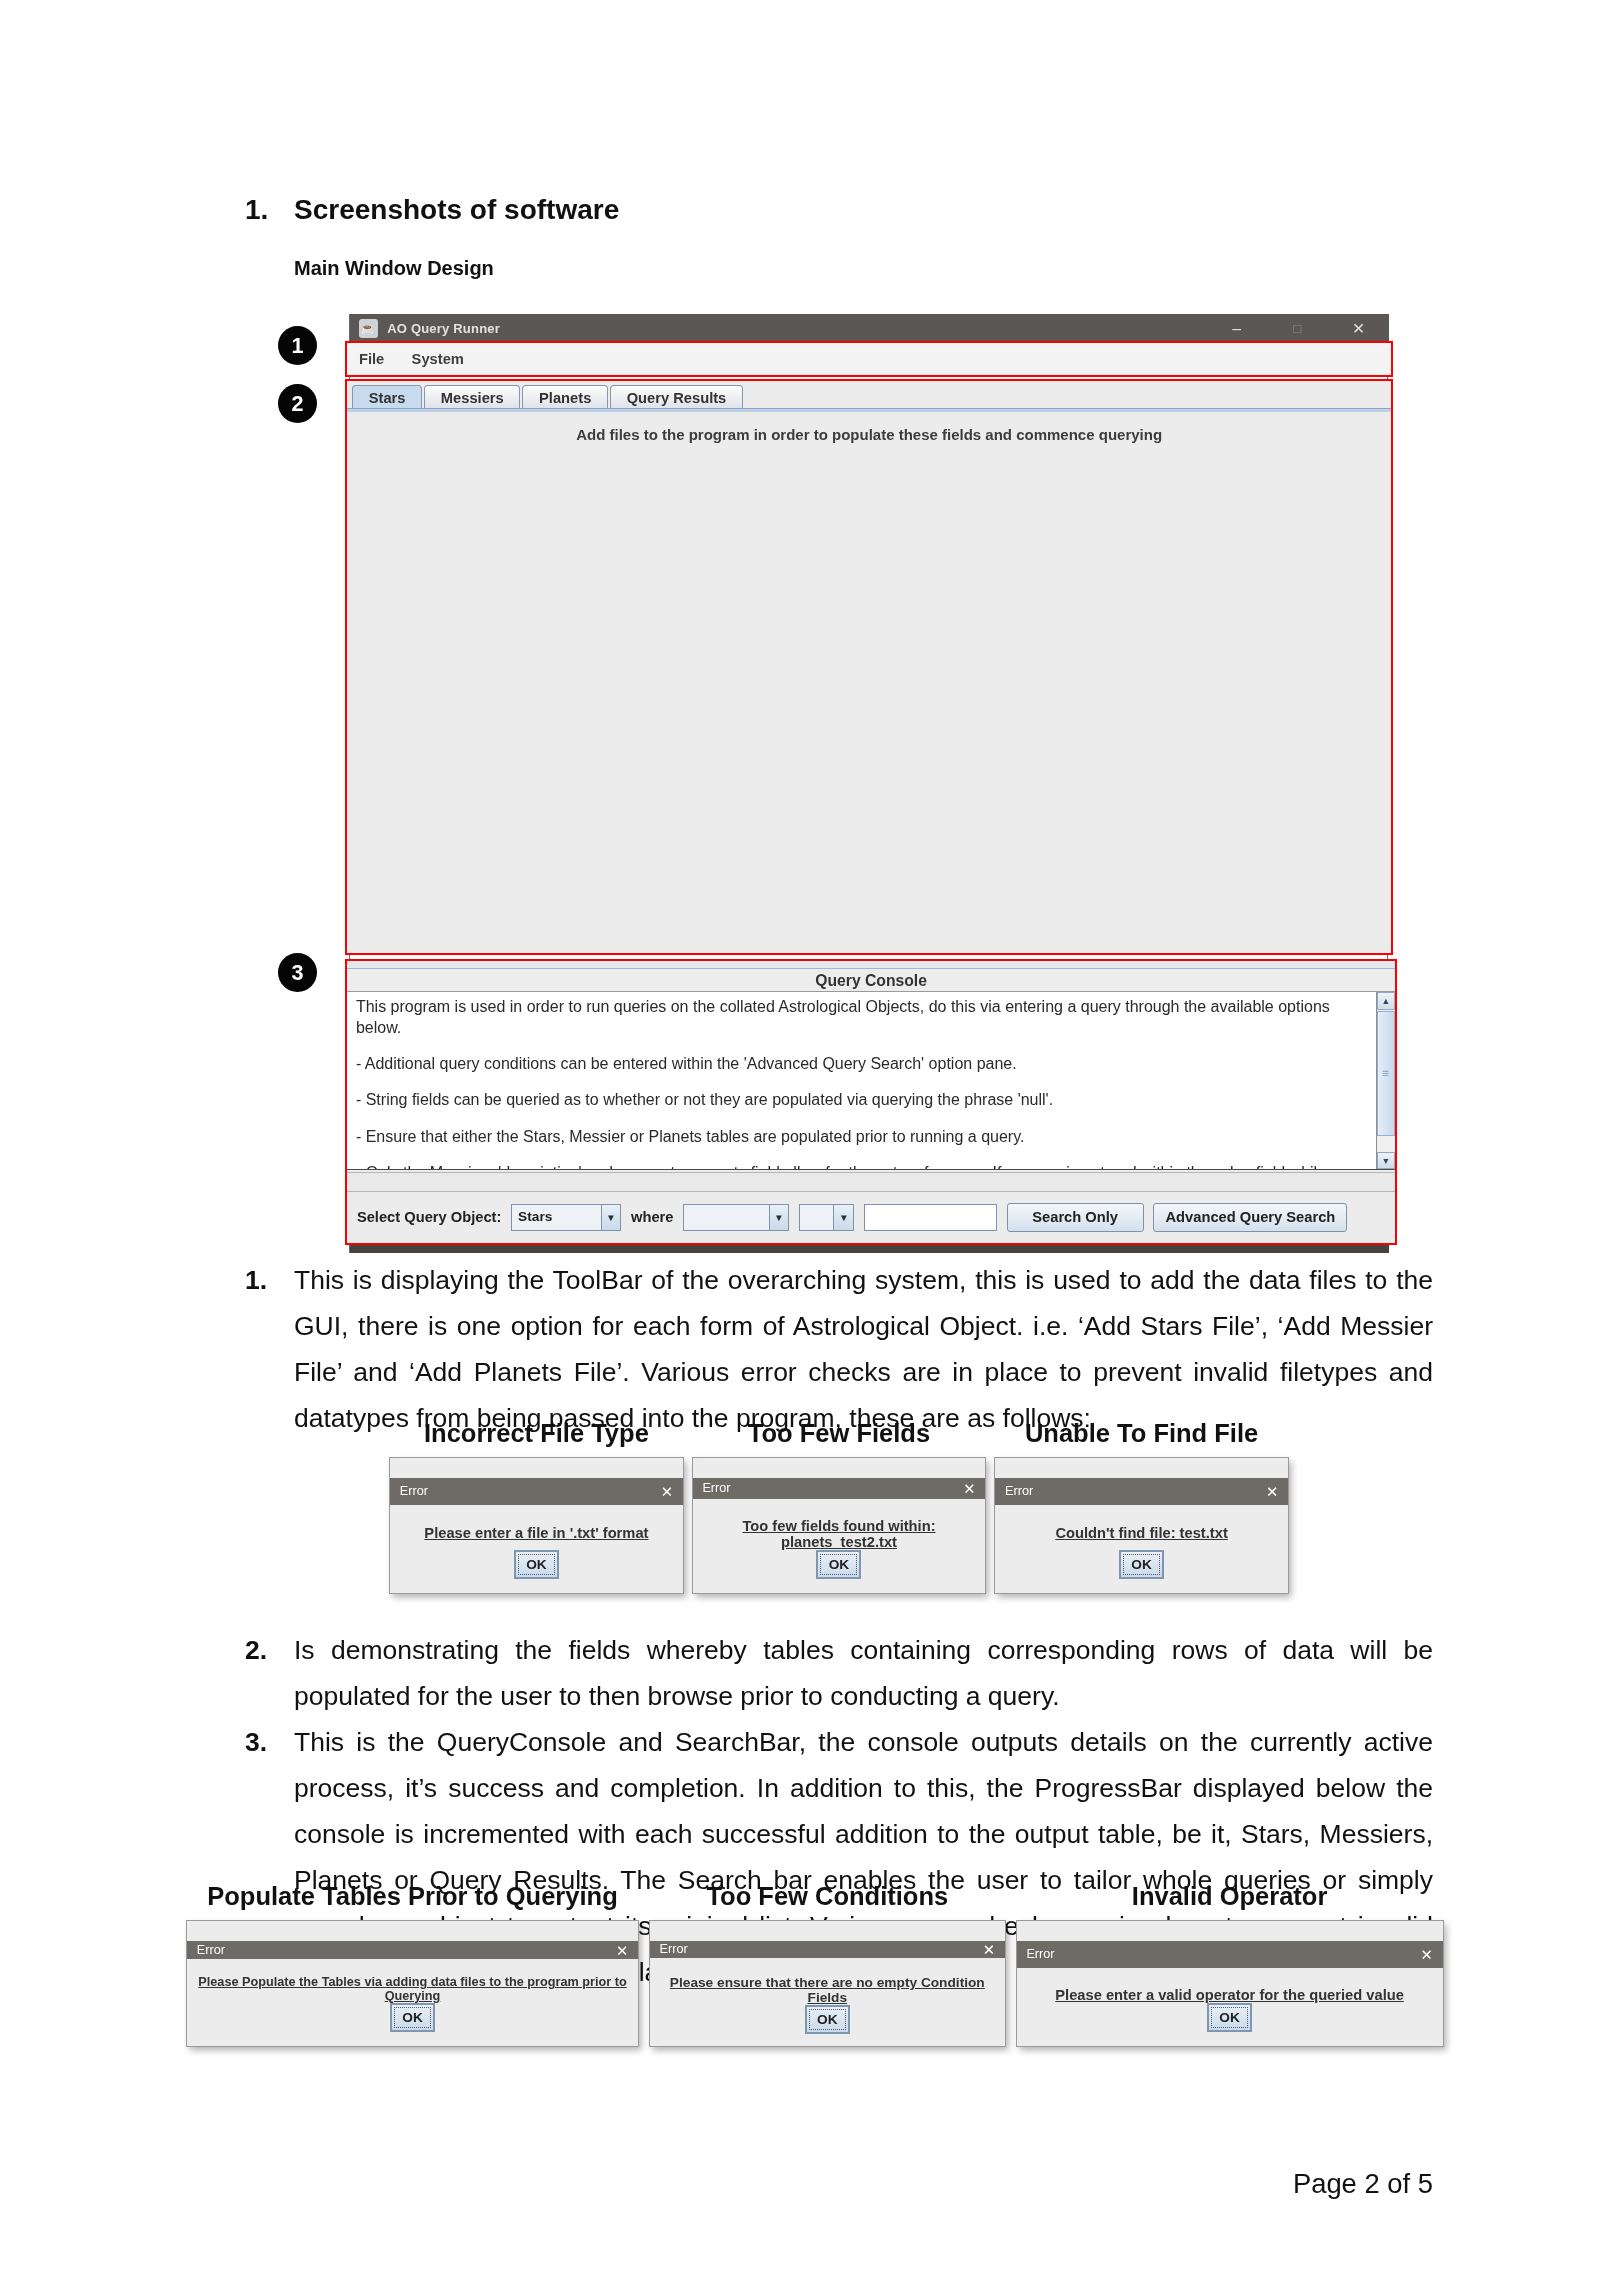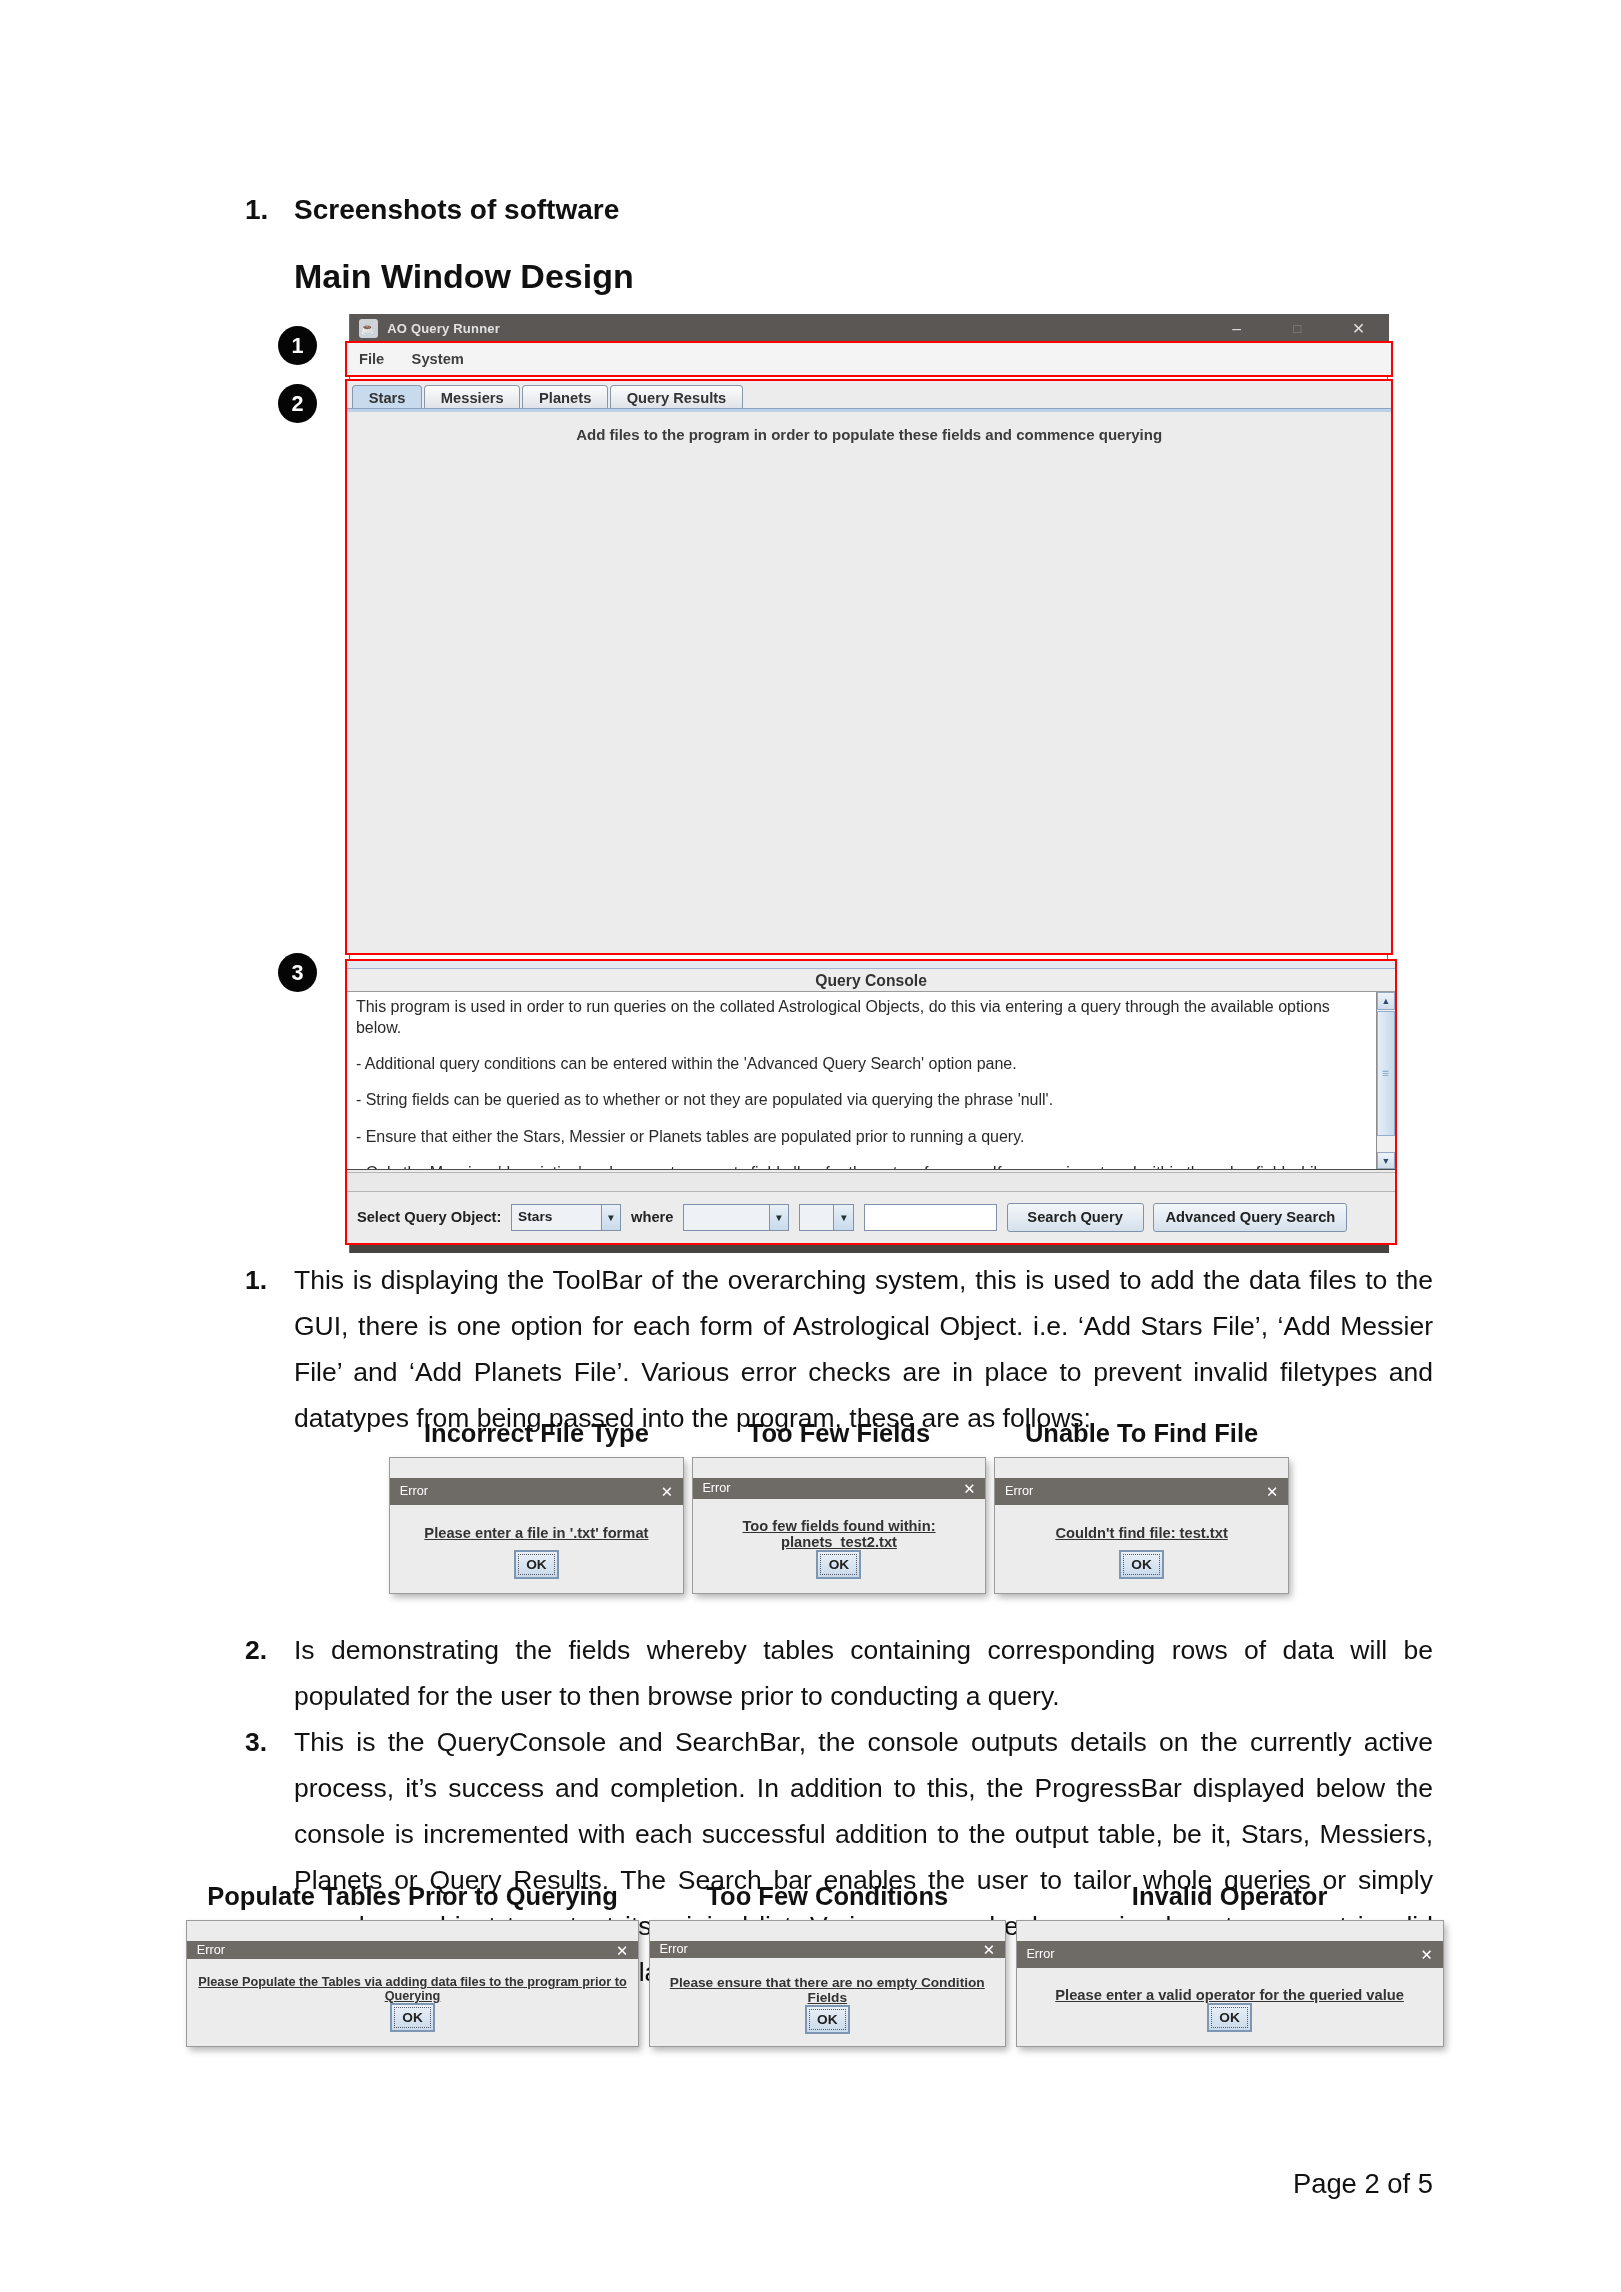--- a/index.html
+++ b/index.html
@@ -6,21 +6,21 @@
   html,body { background:#ffffff; }
   .page {
     position:relative; width:1621px; height:2293px; background:#ffffff;
     font-family:"Liberation Sans", sans-serif; color:#111; overflow:hidden;
   }
 
   
   .doc-heading-row { position:absolute; left:245px; top:194px; display:flex; }
   .doc-heading-num { width:49px; font-size:28px; font-weight:bold; }
   .doc-heading { font-size:28px; font-weight:bold; }
-  .doc-subheading { position:absolute; left:294px; top:257px; font-size:34px; font-weight:bold; }
+  .doc-subheading { position:absolute; left:294px; top:257px; font-size:20px; font-weight:bold; }
 
   
   .app-window {
     position:absolute; left:349px; top:314px; width:1039px; height:939px;
     border-left:1px solid #6a6a6a; border-right:1px solid #6a6a6a;
   }
   .titlebar { position:absolute; left:0; top:0; width:1039px; height:29px; background:#5a5754; display:flex; align-items:center; }
   .java-icon { width:19.6px; height:19.6px; margin:0 8.8px 0 8.8px; background:#cfd3d8; border-radius:2.9px;
     display:flex; align-items:center; justify-content:center; font-size:12.7px; color:#a23b22; }
   .win-title { color:#e2e2e2; font-size:13px; font-weight:bold; letter-spacing:0.2px; }
@@ -184,21 +184,21 @@
         <div class="sb-label">where</div>
         <div class="jcombo field">
           <div class="val"></div>
           <div class="arrow">▼</div>
         </div>
         <div class="jcombo op">
           <div class="val"></div>
           <div class="arrow">▼</div>
         </div>
         <input class="jtext" value="" style="">
-        <div class="jbutton search">Search Query</div>
+        <div class="jbutton search">Search Only</div>
         <div class="jbutton adv">Advanced Query Search</div>
       </div>
     </div>
   </div>
 
   <div class="doc-item doc-item-1">
     <div class="num">1.</div>
     <div class="txt">This is displaying the ToolBar of the overarching system, this is used to add the data files to the GUI, there is one option for each form of Astrological Object. i.e. ‘Add Stars File’, ‘Add Messier File’ and ‘Add Planets File’. Various error checks are in place to prevent invalid filetypes and datatypes from being passed into the program, these are as follows:</div>
   </div>
 

